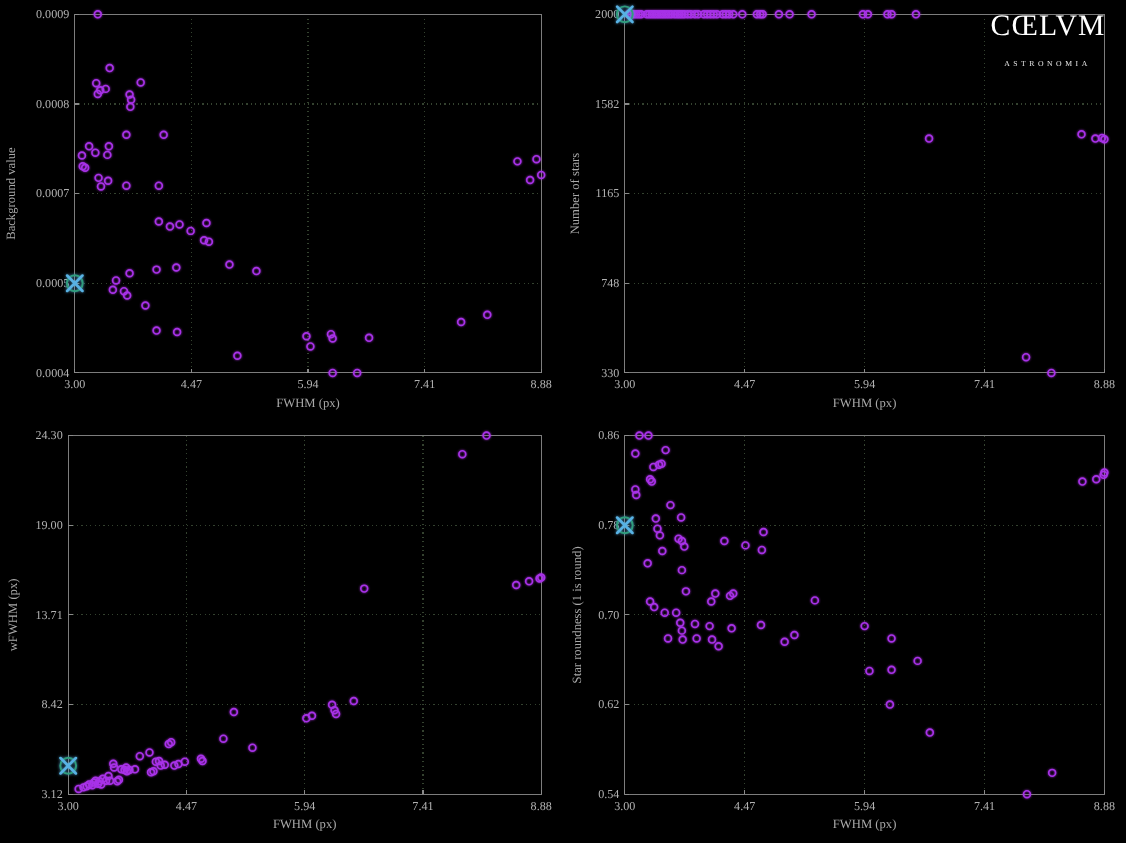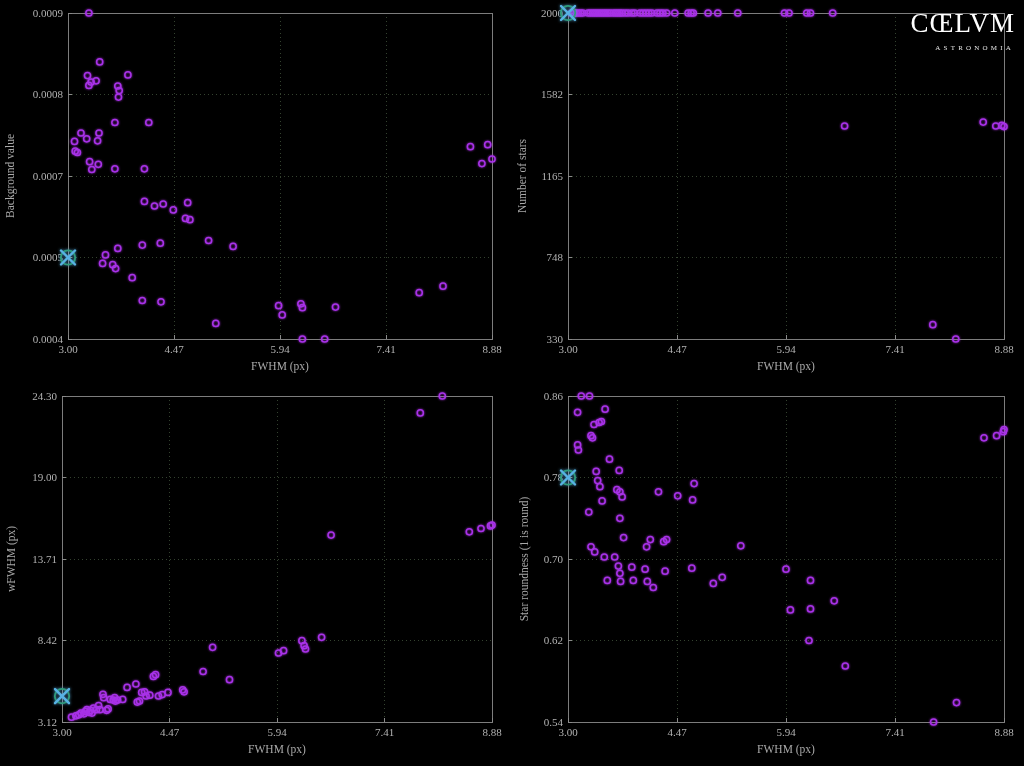--- a/index.html
+++ b/index.html
@@ -12,23 +12,23 @@
   .grid{stroke:#34422f;stroke-width:1;stroke-dasharray:1 3;shape-rendering:crispEdges;}
   .border{fill:none;stroke:#7d7d7d;stroke-width:1;shape-rendering:crispEdges;}
   .tick{stroke:#8a8a8a;stroke-width:1;shape-rendering:crispEdges;}
   .tick-label{fill:#b2b2b2;font-size:11px;font-family:"Liberation Serif","DejaVu Serif",serif;}
   .axis-label{fill:#a9a9a9;font-size:11.5px;font-family:"Liberation Serif","DejaVu Serif",serif;}
   .pts{filter:drop-shadow(0 0 1px rgba(180,48,240,0.85));}
   .pt{fill:none;stroke:#a832e8;stroke-width:1.5;}
   .marker{filter:drop-shadow(0 0 1.5px rgba(88,178,228,0.8));}
   .marker-circle{fill:none;stroke:#2f9d7c;stroke-width:1.8;}
   .marker-x{fill:none;stroke:#58b2e4;stroke-width:2.4;stroke-linecap:round;}
-  .logo{position:absolute;top:10px;right:9px;text-align:right;color:#ffffff;line-height:1;}
+  .logo{position:absolute;top:10px;right:19px;text-align:center;color:#ffffff;line-height:1;}
   .logo-title{font-size:27px;letter-spacing:1px;font-weight:500;}
-  .logo-subtitle{font-size:7px;letter-spacing:3.2px;color:#e6e6e6;margin-top:8px;margin-right:1px;}
+  .logo-subtitle{font-size:7px;letter-spacing:3.2px;color:#e6e6e6;margin-top:18px;margin-right:1px;}
 </style>
 </head>
 <body>
 
 <div class="quad" id="q0">
   <svg viewBox="0 0 512 383">
       <line x1="174" y1="13" x2="174" y2="339" class="grid"></line>
       <line x1="68" y1="94.5" x2="492" y2="94.5" class="grid"></line>
       <line x1="280" y1="13" x2="280" y2="339" class="grid"></line>
       <line x1="68" y1="176" x2="492" y2="176" class="grid"></line>

